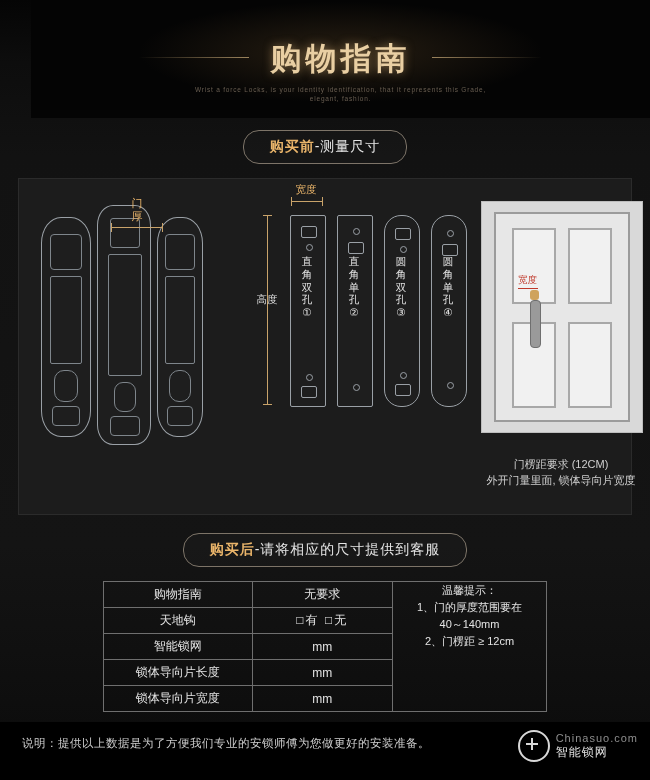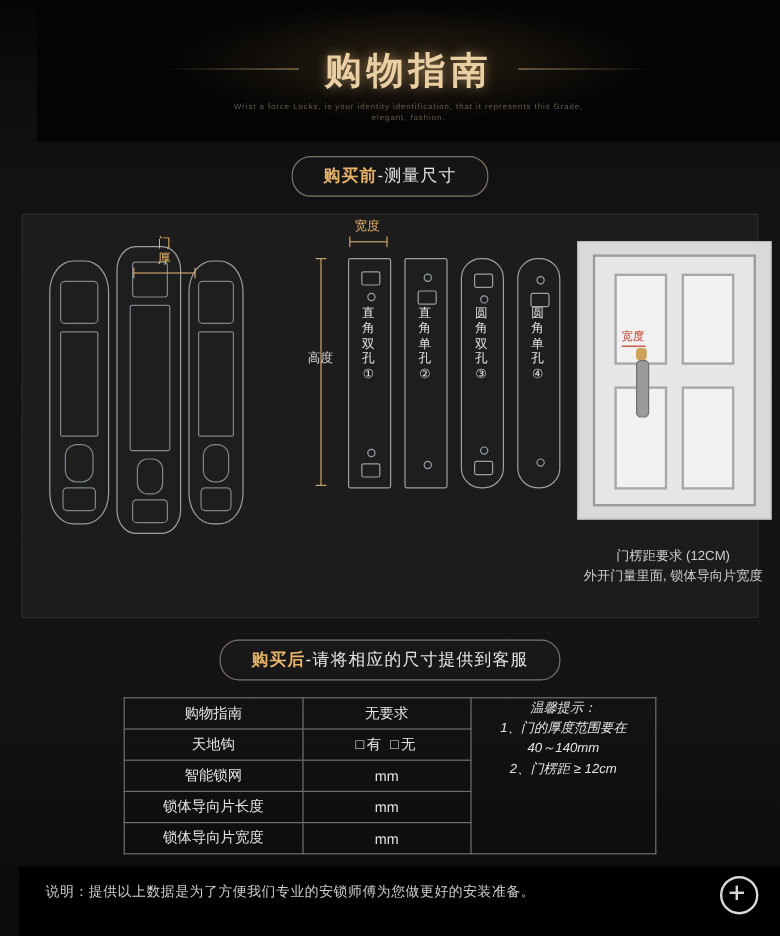--- a/index.html
+++ b/index.html
@@ -246,28 +246,27 @@
   td.lbl { width: 148px; }
   td.val { width: 148px; }
   td.tip {
     width: 148px;
     text-align: left;
     vertical-align: top;
     padding: 6px 8px;
     font-size: 11px;
     line-height: 1.55;
     color: #e4e4e4;
-    font-style: italic;
   }
   .chk { letter-spacing: 2px; }
 
   
   .footer {
     position: absolute;
-    left: 16px; right: 0;
+    left: 0; right: 0;
     bottom: 0;
     height: 58px;
     background: #000;
   }
   .footer-note {
     position: absolute;
     left: 22px;
     top: 14px;
     font-size: 11.5px;
     color: #cfcfcf;
@@ -489,16 +488,20 @@
         <td class="val">mm</td>
       </tr>
     </tbody>
       </table>
   </div>
 
   <div class="footer">
     <div class="footer-note">说明：提供以上数据是为了方便我们专业的安锁师傅为您做更好的安装准备。</div>
     <div class="brand">
       <div class="brand-mark"></div>
+      <div class="brand-text">
+        <div class="brand-en">Chinasuo.com</div>
+        <div class="brand-cn">智能锁网</div>
+      </div>
     </div>
   </div>
 
 </div>
 
 </body></html>

